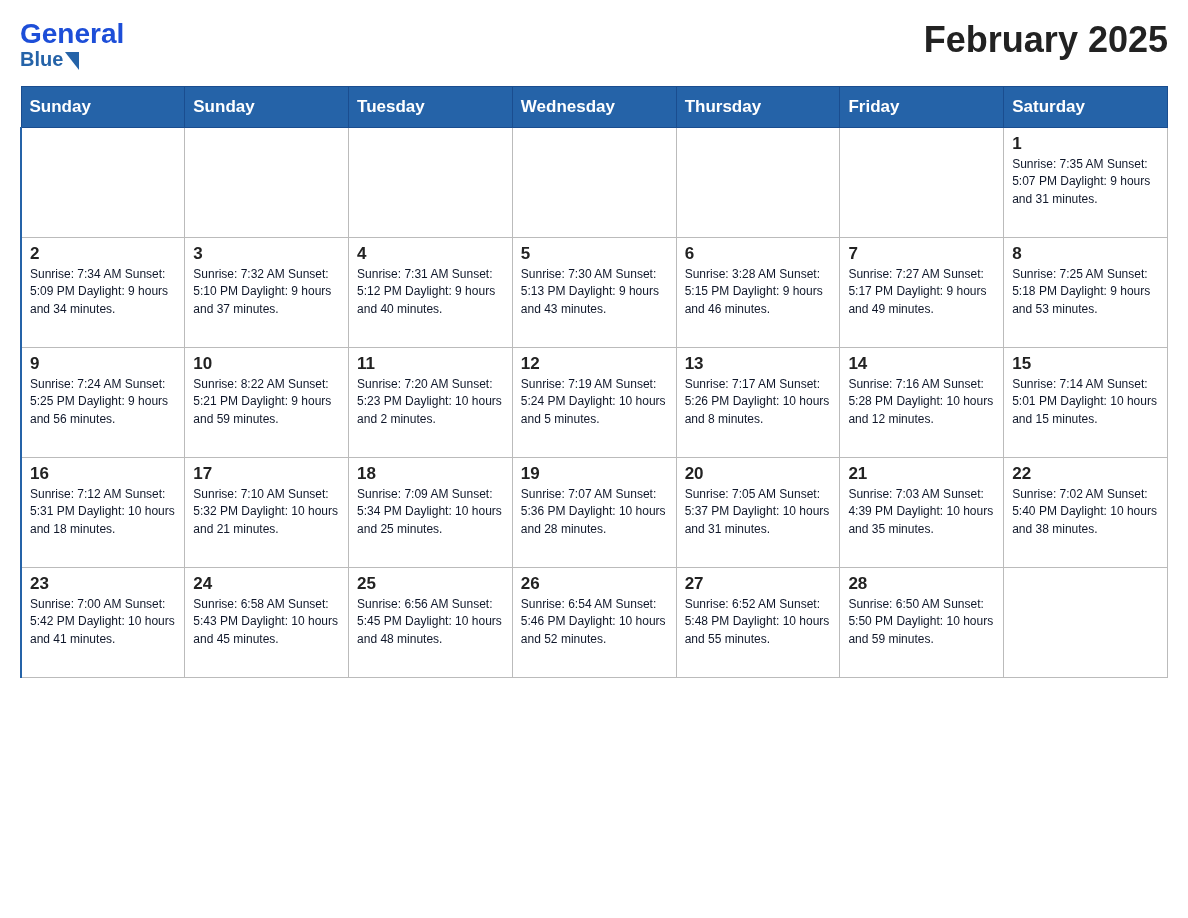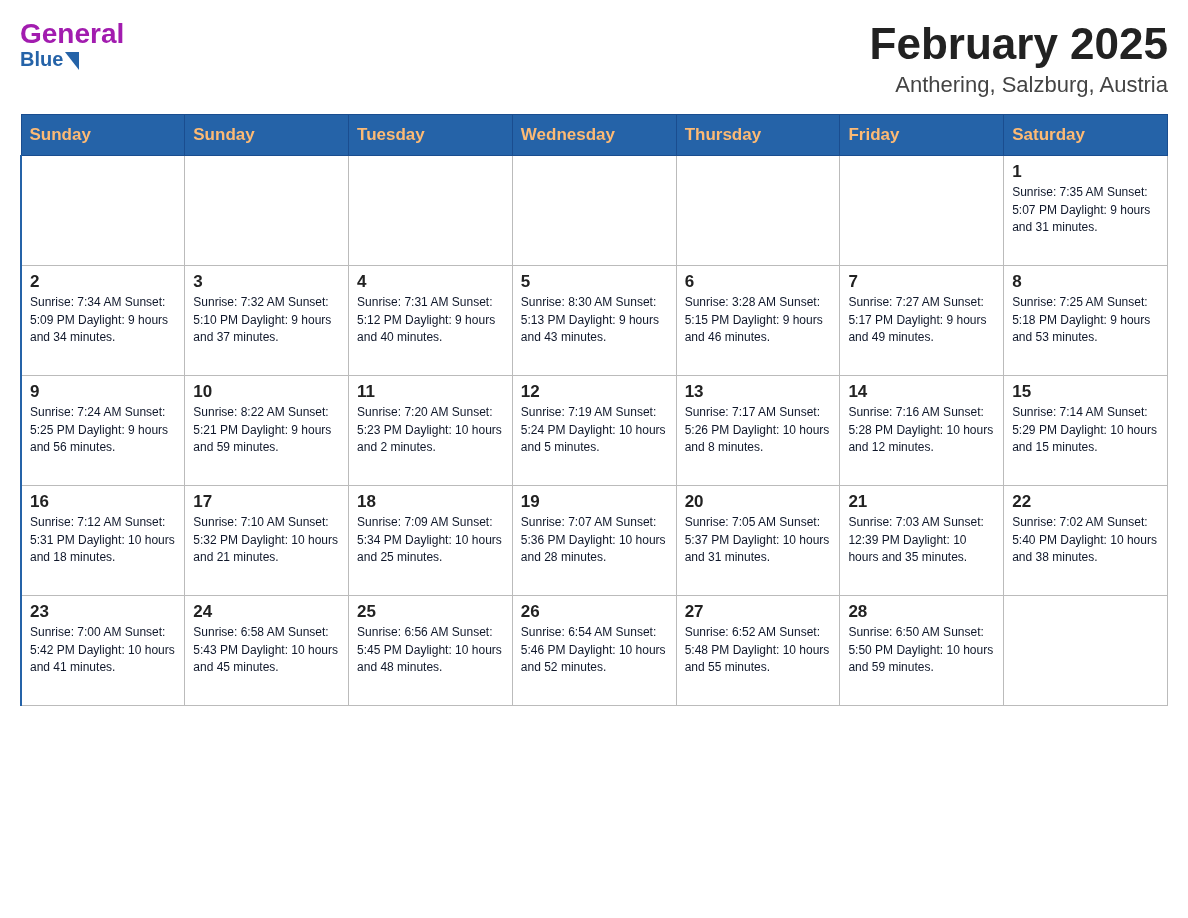--- a/index.html
+++ b/index.html
@@ -17,21 +17,21 @@
       margin-bottom: 16px;
     }
     .logo {
       display: flex;
       flex-direction: column;
       align-items: flex-start;
     }
     .logo-general {
       font-size: 28px;
       font-weight: bold;
-      color: #a21caf;
+      color: #1d4ed8;
       line-height: 1;
     }
     .logo-blue-row {
       display: flex;
       align-items: center;
     }
     .logo-blue {
       font-size: 20px;
       font-weight: bold;
       color: #2563a8;
@@ -43,39 +43,39 @@
       border-left: 14px solid transparent;
       border-right: 0px solid transparent;
       border-top: 18px solid #2563a8;
       margin-left: 2px;
       margin-top: 4px;
     }
     .title-block {
       text-align: right;
     }
     .title-block h1 {
-      font-size: 44px;
+      font-size: 36px;
       font-weight: bold;
       color: #222;
       line-height: 1.1;
     }
     .title-block h2 {
       font-size: 22px;
       font-weight: normal;
       color: #444;
       margin-top: 4px;
     }
     .calendar {
       width: 100%;
       border-collapse: collapse;
       border: 1px solid #aaa;
     }
     .calendar thead tr th {
       background-color: #2563a8;
-      color: #fdba74;
+      color: #ffffff;
       font-size: 17px;
       font-weight: bold;
       padding: 10px 8px;
       text-align: left;
       border: 1px solid #1a4d8f;
     }
     .calendar tbody tr td {
       vertical-align: top;
       border: 1px solid #bbb;
       padding: 6px 8px;
@@ -114,21 +114,20 @@
 <div class="header">
   <div class="logo">
     <span class="logo-general">General</span>
     <div class="logo-blue-row">
       <span class="logo-blue">Blue</span>
       <div class="logo-triangle"></div>
     </div>
   </div>
   <div class="title-block">
     <h1>February 2025</h1>
-    <h2>Anthering, Salzburg, Austria</h2>
   </div>
 </div>
 
 <table class="calendar">
   <thead>
     <tr>
 
     <th>Sunday</th>
         <th>Sunday</th>
         <th>Tuesday</th>
@@ -167,21 +166,21 @@
 Daylight: 9 hours and 37 minutes.</div>
         </td>
         <td>
           <span class="cell-day">4</span>
           <div class="cell-info">Sunrise: 7:31 AM
 Sunset: 5:12 PM
 Daylight: 9 hours and 40 minutes.</div>
         </td>
         <td>
           <span class="cell-day">5</span>
-          <div class="cell-info">Sunrise: 8:30 AM
+          <div class="cell-info">Sunrise: 7:30 AM
 Sunset: 5:13 PM
 Daylight: 9 hours and 43 minutes.</div>
         </td>
         <td>
           <span class="cell-day">6</span>
           <div class="cell-info">Sunrise: 3:28 AM
 Sunset: 5:15 PM
 Daylight: 9 hours and 46 minutes.</div>
         </td>
         <td>
@@ -230,21 +229,21 @@
         </td>
         <td>
           <span class="cell-day">14</span>
           <div class="cell-info">Sunrise: 7:16 AM
 Sunset: 5:28 PM
 Daylight: 10 hours and 12 minutes.</div>
         </td>
         <td>
           <span class="cell-day">15</span>
           <div class="cell-info">Sunrise: 7:14 AM
-Sunset: 5:29 PM
+Sunset: 5:01 PM
 Daylight: 10 hours and 15 minutes.</div>
         </td>
       </tr>
       <tr>
         <td>
           <span class="cell-day">16</span>
           <div class="cell-info">Sunrise: 7:12 AM
 Sunset: 5:31 PM
 Daylight: 10 hours and 18 minutes.</div>
         </td>
@@ -268,21 +267,21 @@
         </td>
         <td>
           <span class="cell-day">20</span>
           <div class="cell-info">Sunrise: 7:05 AM
 Sunset: 5:37 PM
 Daylight: 10 hours and 31 minutes.</div>
         </td>
         <td>
           <span class="cell-day">21</span>
           <div class="cell-info">Sunrise: 7:03 AM
-Sunset: 12:39 PM
+Sunset: 4:39 PM
 Daylight: 10 hours and 35 minutes.</div>
         </td>
         <td>
           <span class="cell-day">22</span>
           <div class="cell-info">Sunrise: 7:02 AM
 Sunset: 5:40 PM
 Daylight: 10 hours and 38 minutes.</div>
         </td>
       </tr>
       <tr>

